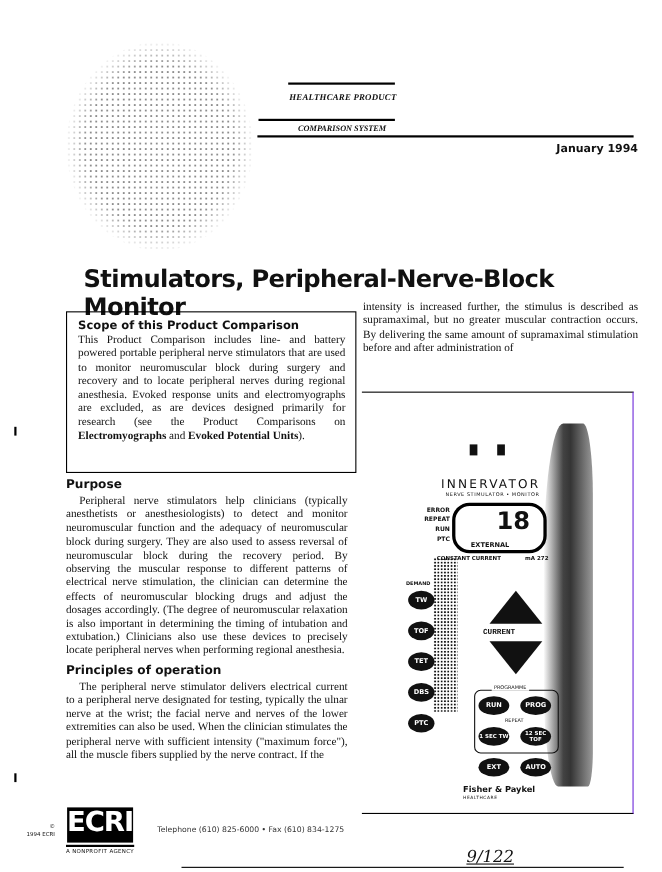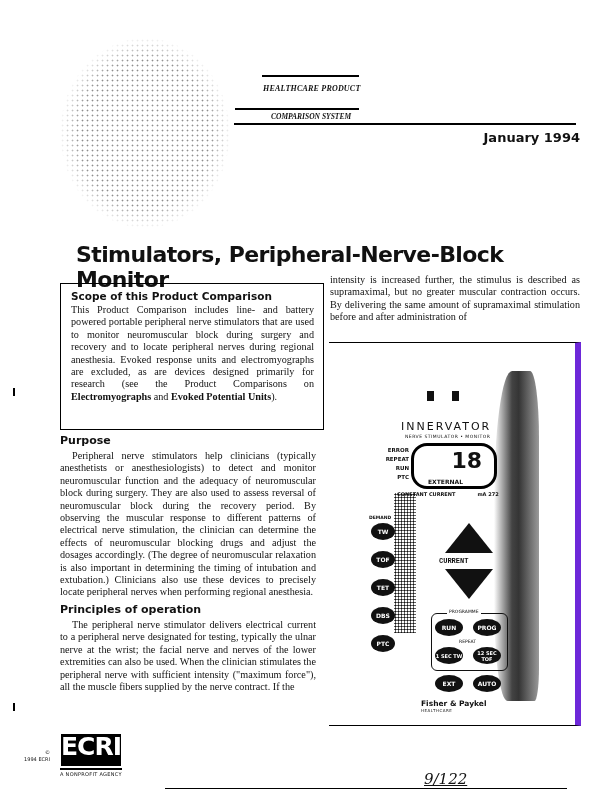--- a/index.html
+++ b/index.html
@@ -14,39 +14,39 @@
 
   
   .mast { position: absolute; left: 235px; top: 55px; width: 340px; height: 80px; }
   .mast .hc { position: absolute; left: 28px; top: 9px; font-family: "Liberation Serif", serif; font-style: italic; font-weight: bold; font-size: 8px; letter-spacing: 0.2px; margin-top: 20px; }
   .mast .rule1 { position: absolute; left: 27px; top: 20px; width: 97px; height: 2px; background: #000; }
   .mast .logo { position: absolute; left: 0px; top: 8px; font-family: "Liberation Serif", serif; font-style: italic; font-weight: bold; font-size: 58px; line-height: 58px; letter-spacing: -2px; }
   .mast .rule2 { position: absolute; left: 0px; top: 53px; width: 124px; height: 2px; background: #000; }
   .mast .cs { position: absolute; left: 36px; top: 57px; font-family: "Liberation Serif", serif; font-style: italic; font-weight: bold; font-size: 7.5px; }
   .mast .rule3 { position: absolute; left: -1px; top: 68px; width: 342px; height: 2px; background: #000; }
 
-  .date { position: absolute; right: 22px; top: 130px; font-family: "DejaVu Sans", sans-serif; font-weight: bold; font-size: 13px; }
+  .date { position: absolute; right: 22px; top: 130px; font-family: "DejaVu Sans", sans-serif; font-weight: bold; font-size: 10px; }
 
   h1.title { position: absolute; left: 60px; top: 226px; margin: 16px; font-family: "DejaVu Sans", sans-serif; font-weight: bold; font-size: 22px; letter-spacing: -0.6px; }
 
   
   .scope { position: absolute; left: 60px; top: 283px; width: 262px; height: 145px; border: 1px solid #000; }
   .scope h2 { margin: 6px 0 2px 10px; font-family: "DejaVu Sans", sans-serif; font-size: 10.5px; font-weight: bold; }
   .scope p { margin: 0 9px 0 10px; font-size: 10.2px; line-height: 12.4px; text-align: justify; }
   .scope b { font-weight: bold; }
 
   .col-left { position: absolute; left: 60px; top: 434px; width: 256px; }
   .col-left h3 { margin: 0 0 3px 0; font-family: "DejaVu Sans", sans-serif; font-size: 11px; font-weight: bold; }
   .col-left p { margin: 0 0 4px 0; font-size: 10.2px; line-height: 12.4px; text-align: justify; text-indent: 12px; }
 
   .col-right { position: absolute; left: 330px; top: 274px; width: 250px; }
   .col-right p { margin: 0; font-size: 10.2px; line-height: 12.4px; text-align: justify; }
 
   
-  .figure { position: absolute; left: 329px; top: 342px; width: 246px; height: 382px; border-top: 1px solid #000; border-right: 6px solid #6d28d9; border-bottom: 1px solid #000; }
+  .figure { position: absolute; left: 329px; top: 356px; width: 246px; height: 382px; border-top: 1px solid #000; border-right: 1px solid #6d28d9; border-bottom: 1px solid #000; }
   .device { position: absolute; left: 40px; top: 30px; width: 170px; height: 320px; }
   .leds { position: absolute; left: 58px; top: 14px; }
   .led { display: inline-block; width: 7px; height: 10px; background: #111; margin-right: 18px; }
   .brand { position: absolute; left: 32px; top: 47px; font-family: "DejaVu Sans", sans-serif; font-size: 11px; letter-spacing: 2px; }
   .brand-sub { position: absolute; left: 36px; top: 61px; font-family: "DejaVu Sans", sans-serif; font-size: 4.5px; letter-spacing: 0.5px; }
   .lbls { position: absolute; left: 8px; top: 73px; font-family: "DejaVu Sans", sans-serif; font-weight: bold; font-size: 5.5px; line-height: 9px; text-align: right; width: 32px; }
   .screen { position: absolute; left: 42px; top: 70px; width: 80px; height: 40px; border: 3px solid #000; border-radius: 16px; }
   .screen .digits { position: absolute; right: 12px; top: 2px; font-family: "DejaVu Sans", sans-serif; font-weight: bold; font-size: 22px; }
   .screen .ext { position: absolute; left: 14px; bottom: 1px; font-family: "DejaVu Sans", sans-serif; font-weight: bold; font-size: 6px; }
   .cc { position: absolute; left: 28px; top: 118px; font-family: "DejaVu Sans", sans-serif; font-weight: bold; font-size: 5px; }
@@ -149,15 +149,16 @@
 <div class="mark" style="top:388px"></div>
 <div class="mark" style="top:703px"></div>
 
 <div class="tiny-l">
     <div>©</div>
     <div>1994 ECRI</div>
   </div>
 <div class="ecri">ECRI</div>
 <div class="ecri-sub">A NONPROFIT AGENCY</div>
 <div class="addr">
+  <div>Telephone (610) 825-6000  •  Fax (610) 834-1275</div>
 </div>
 <div class="handwrite">9/122</div>
 <div class="bottom-rule"></div>
 
 </body></html>

